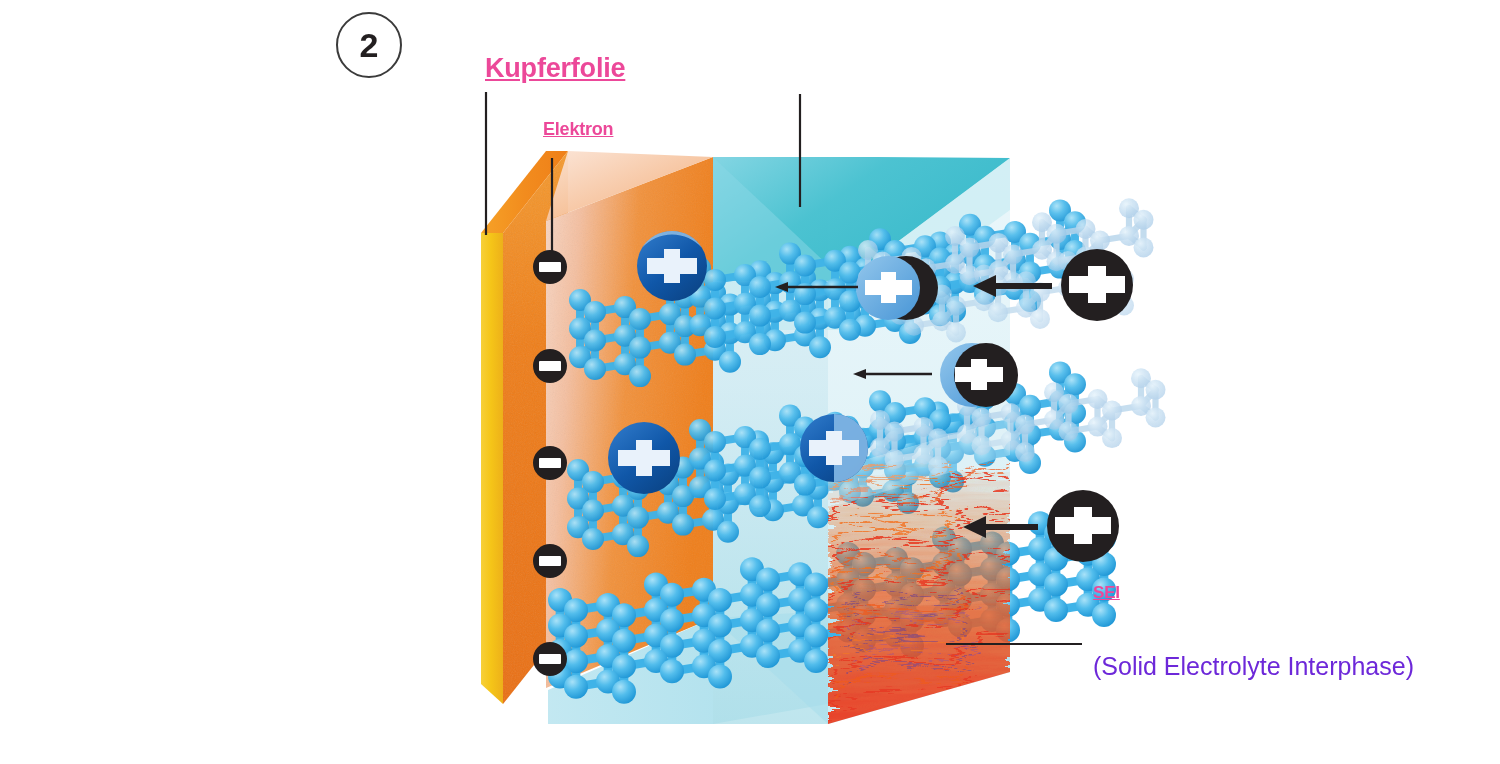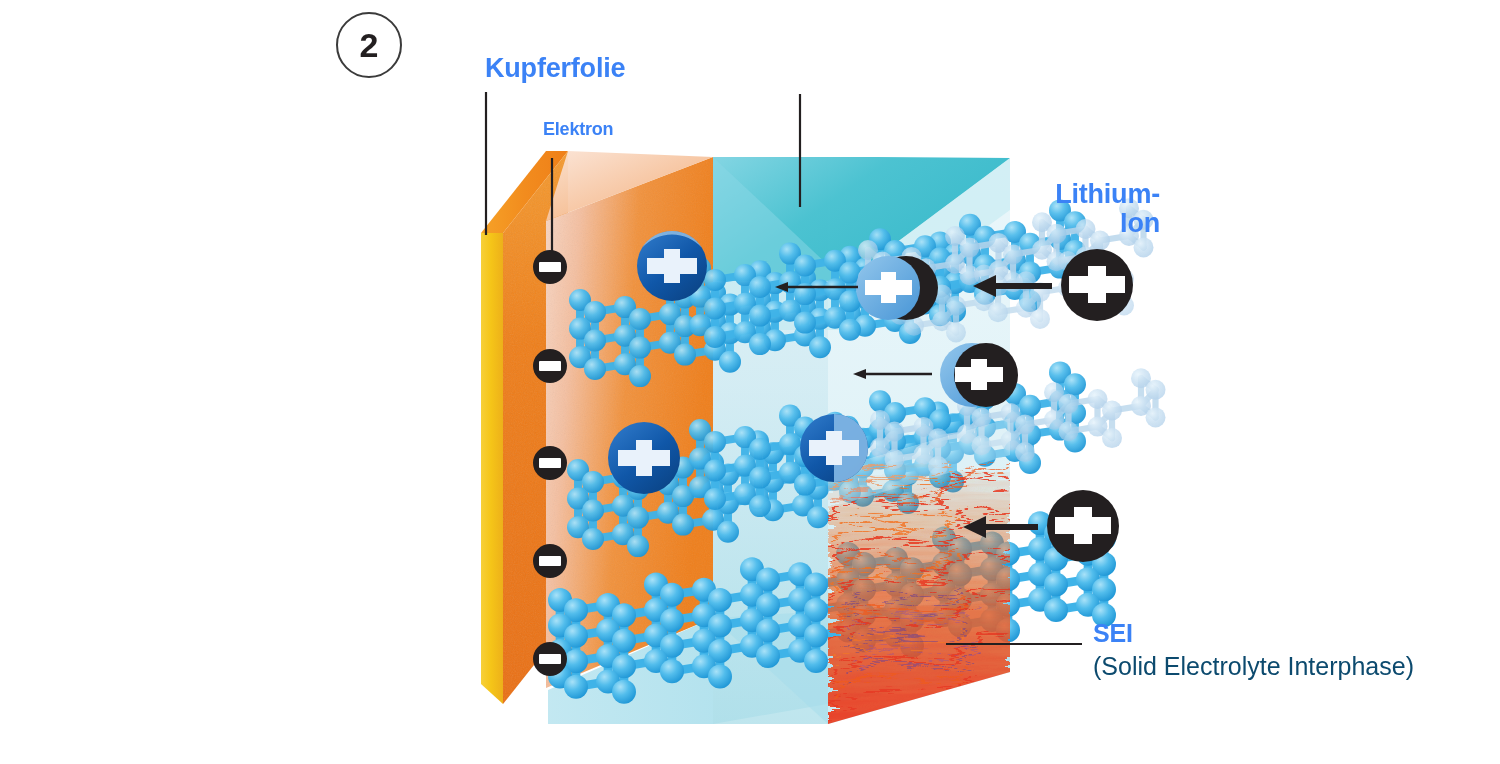--- a/index.html
+++ b/index.html
@@ -4,32 +4,32 @@
 <style>
   html,body{margin:0;padding:0;}
   body{
     width:1500px;height:764px;background:#ffffff;
     font-family:"Liberation Sans",sans-serif;
     overflow:hidden;position:relative;
   }
   #stage{position:absolute;inset:0;width:1500px;height:764px;}
   svg.layer{position:absolute;left:0;top:0;width:1500px;height:764px;}
   .lbl{
-    position:absolute;font-weight:bold;color:#3b82f6;
+    position:absolute;font-weight:bold;color:#ec4899;
     font-family:"Liberation Sans",sans-serif;
-    letter-spacing:-0.2px;line-height:1.08;white-space:nowrap;
+    letter-spacing:-0.2px;line-height:1.08;white-space:nowrap;text-decoration:underline;
   }
   #lbl-kupferfolie{left:485px;top:54px;font-size:27px;}
   #lbl-elektron{left:543px;top:120px;font-size:18px;}
   #lbl-grafitschicht{left:803px;top:56px;font-size:27px;}
   #lbl-lithiumion{left:1040px;top:180px;font-size:27px;text-align:right;width:120px;}
-  #lbl-sei{left:1093px;top:620px;font-size:25px;}
+  #lbl-sei{left:1093px;top:584px;font-size:17px;}
   #lbl-sei-full{
     position:absolute;left:1093px;top:652px;font-size:25px;
-    font-weight:normal;color:#0c4a6e;white-space:nowrap;
+    font-weight:normal;color:#6d28d9;white-space:nowrap;
     font-family:"Liberation Sans",sans-serif;
   }
   #badge{
     position:absolute;left:336px;top:12px;width:66px;height:66px;
     border:2px solid #3b3b3b;border-radius:50%;
     display:flex;align-items:center;justify-content:center;
     font-size:34px;font-weight:bold;color:#231f20;
     font-family:"Liberation Sans",sans-serif;box-sizing:border-box;
   }
 </style>
@@ -1446,20 +1446,16 @@
       <line x1="552" y1="158" x2="552" y2="252"></line>
       <line x1="800" y1="94" x2="800" y2="207"></line>
       <line x1="946" y1="644" x2="1082" y2="644"></line>
     </g>
   </svg>
 
   <div id="badge">2</div>
 
   <div class="lbl" id="lbl-kupferfolie">Kupferfolie</div>
   <div class="lbl" id="lbl-elektron">Elektron</div>
-  <div class="lbl" id="lbl-lithiumion">
-    <span>Lithium-</span><br>
-    <span>Ion</span>
-  </div>
   <div class="lbl" id="lbl-sei">SEI</div>
   <div id="lbl-sei-full">(Solid Electrolyte Interphase)</div>
 
 </div>
 
 </body></html>

